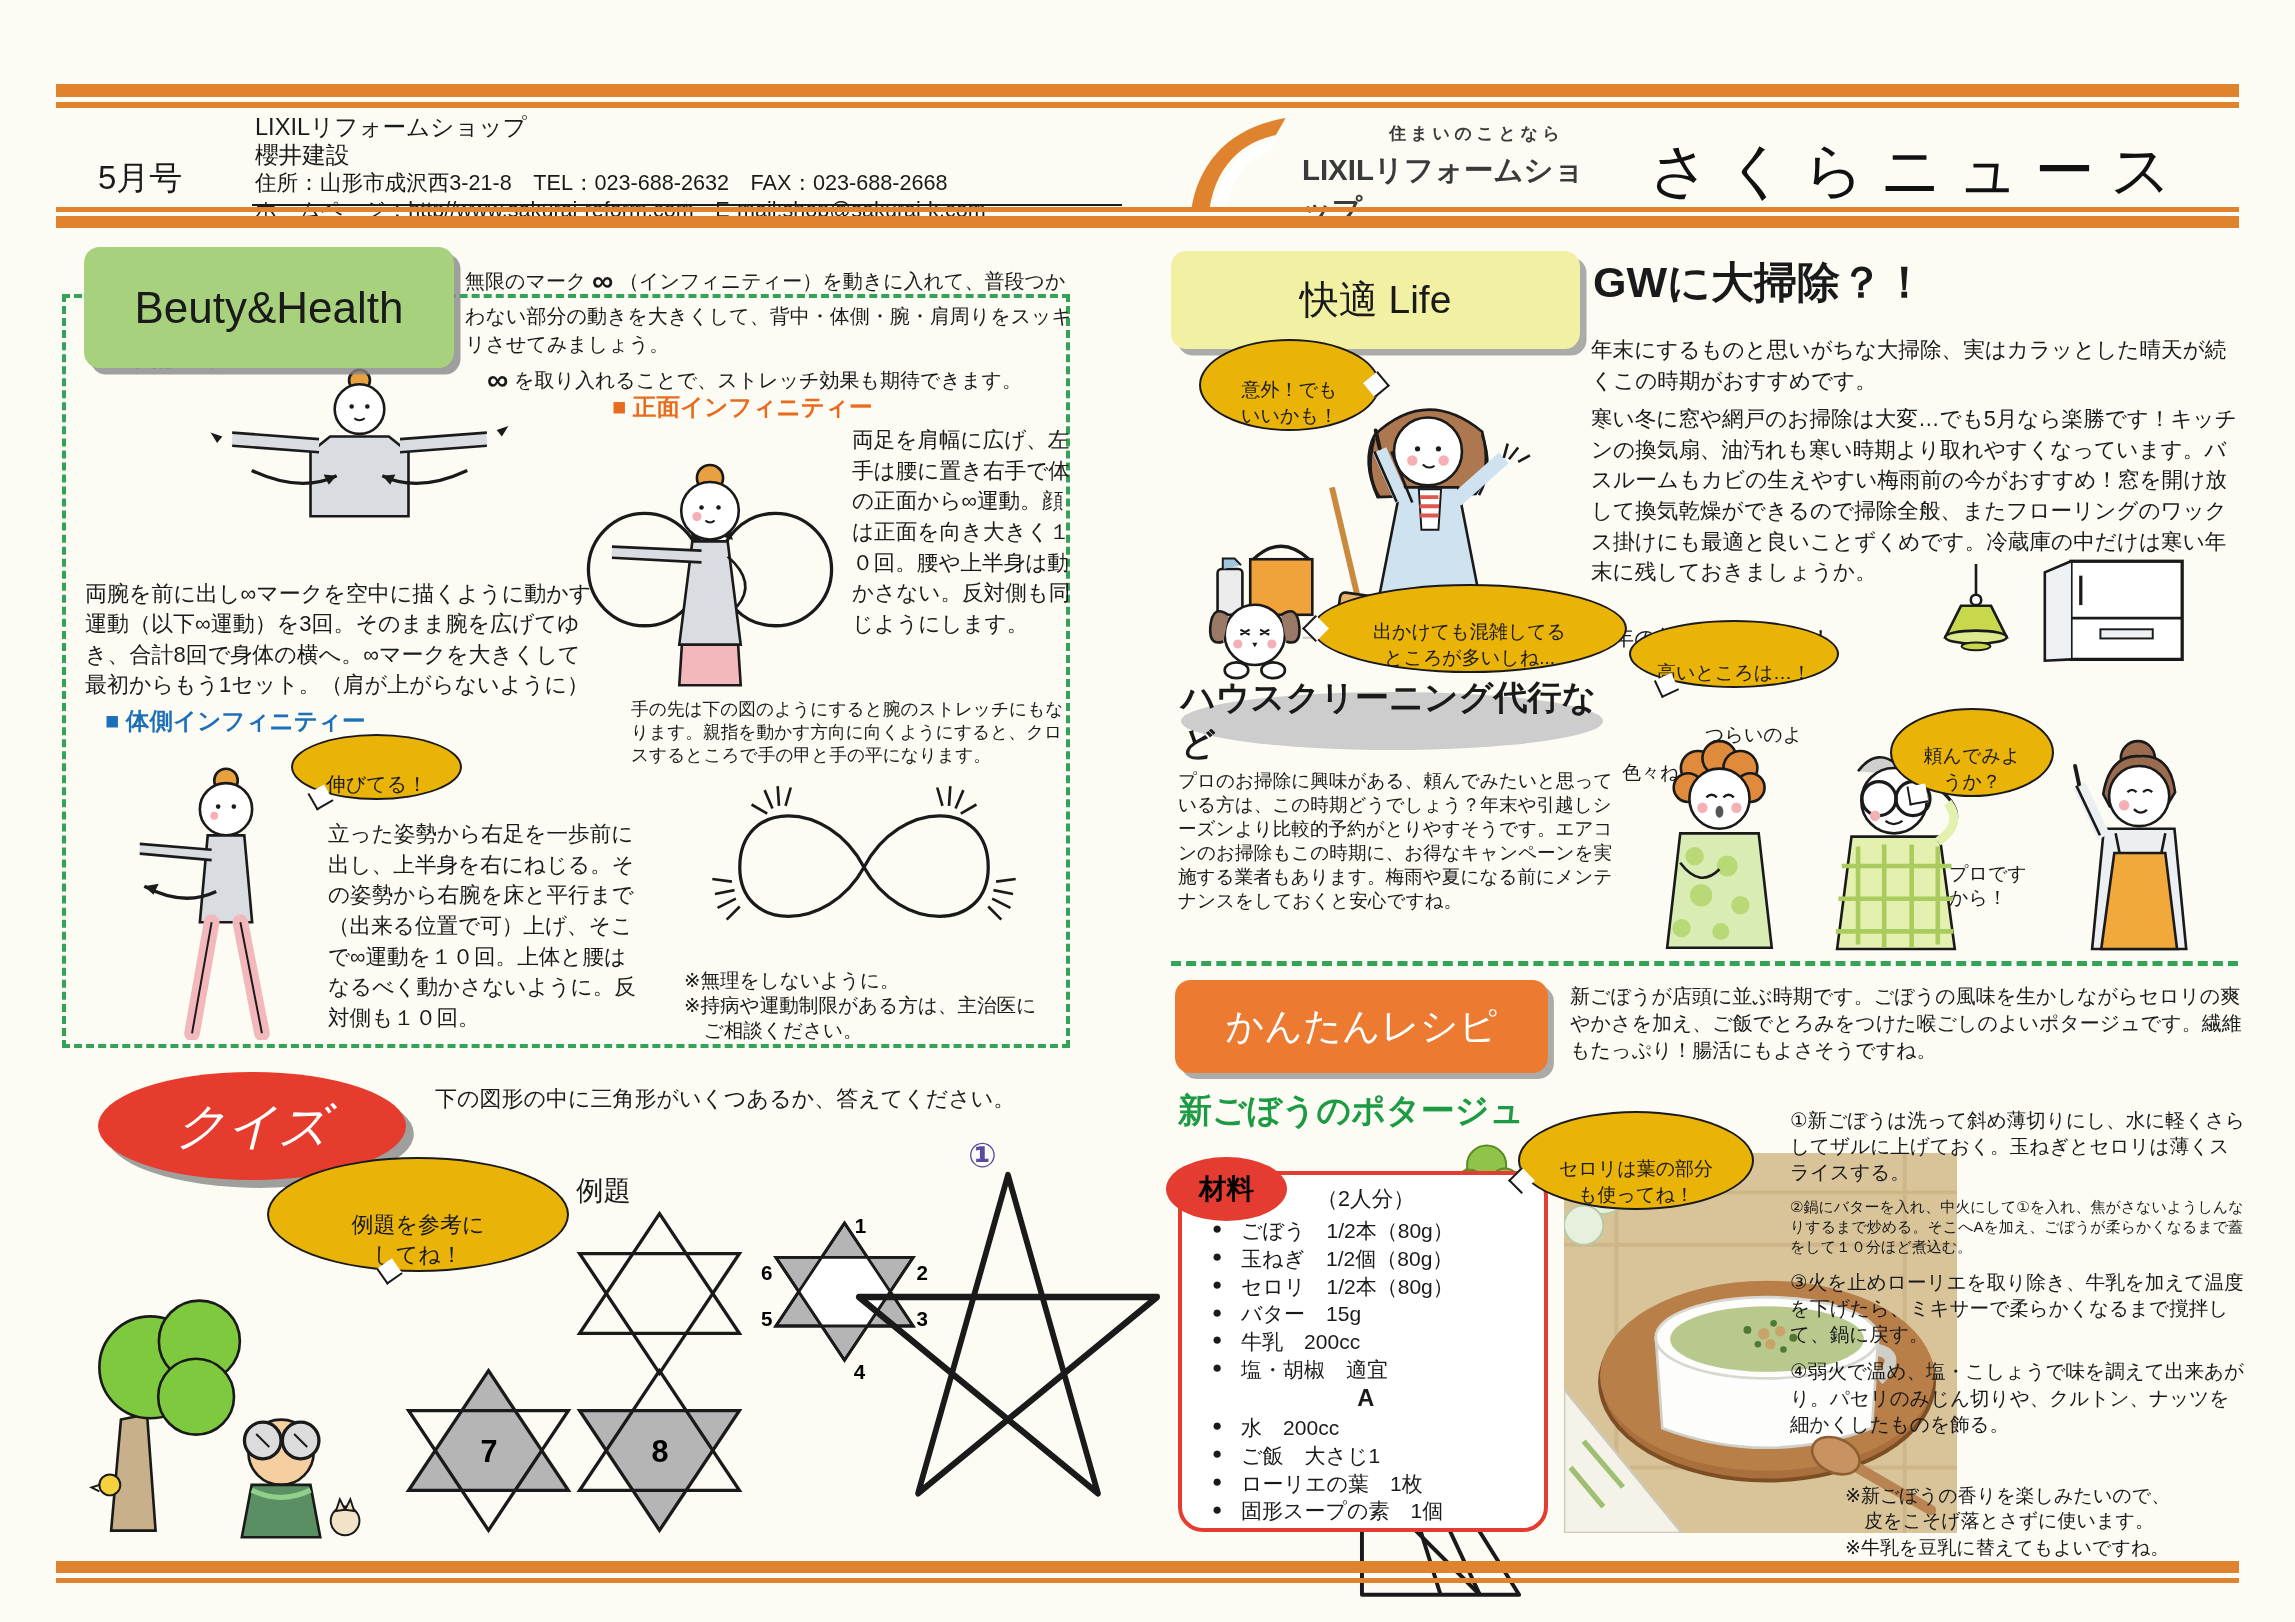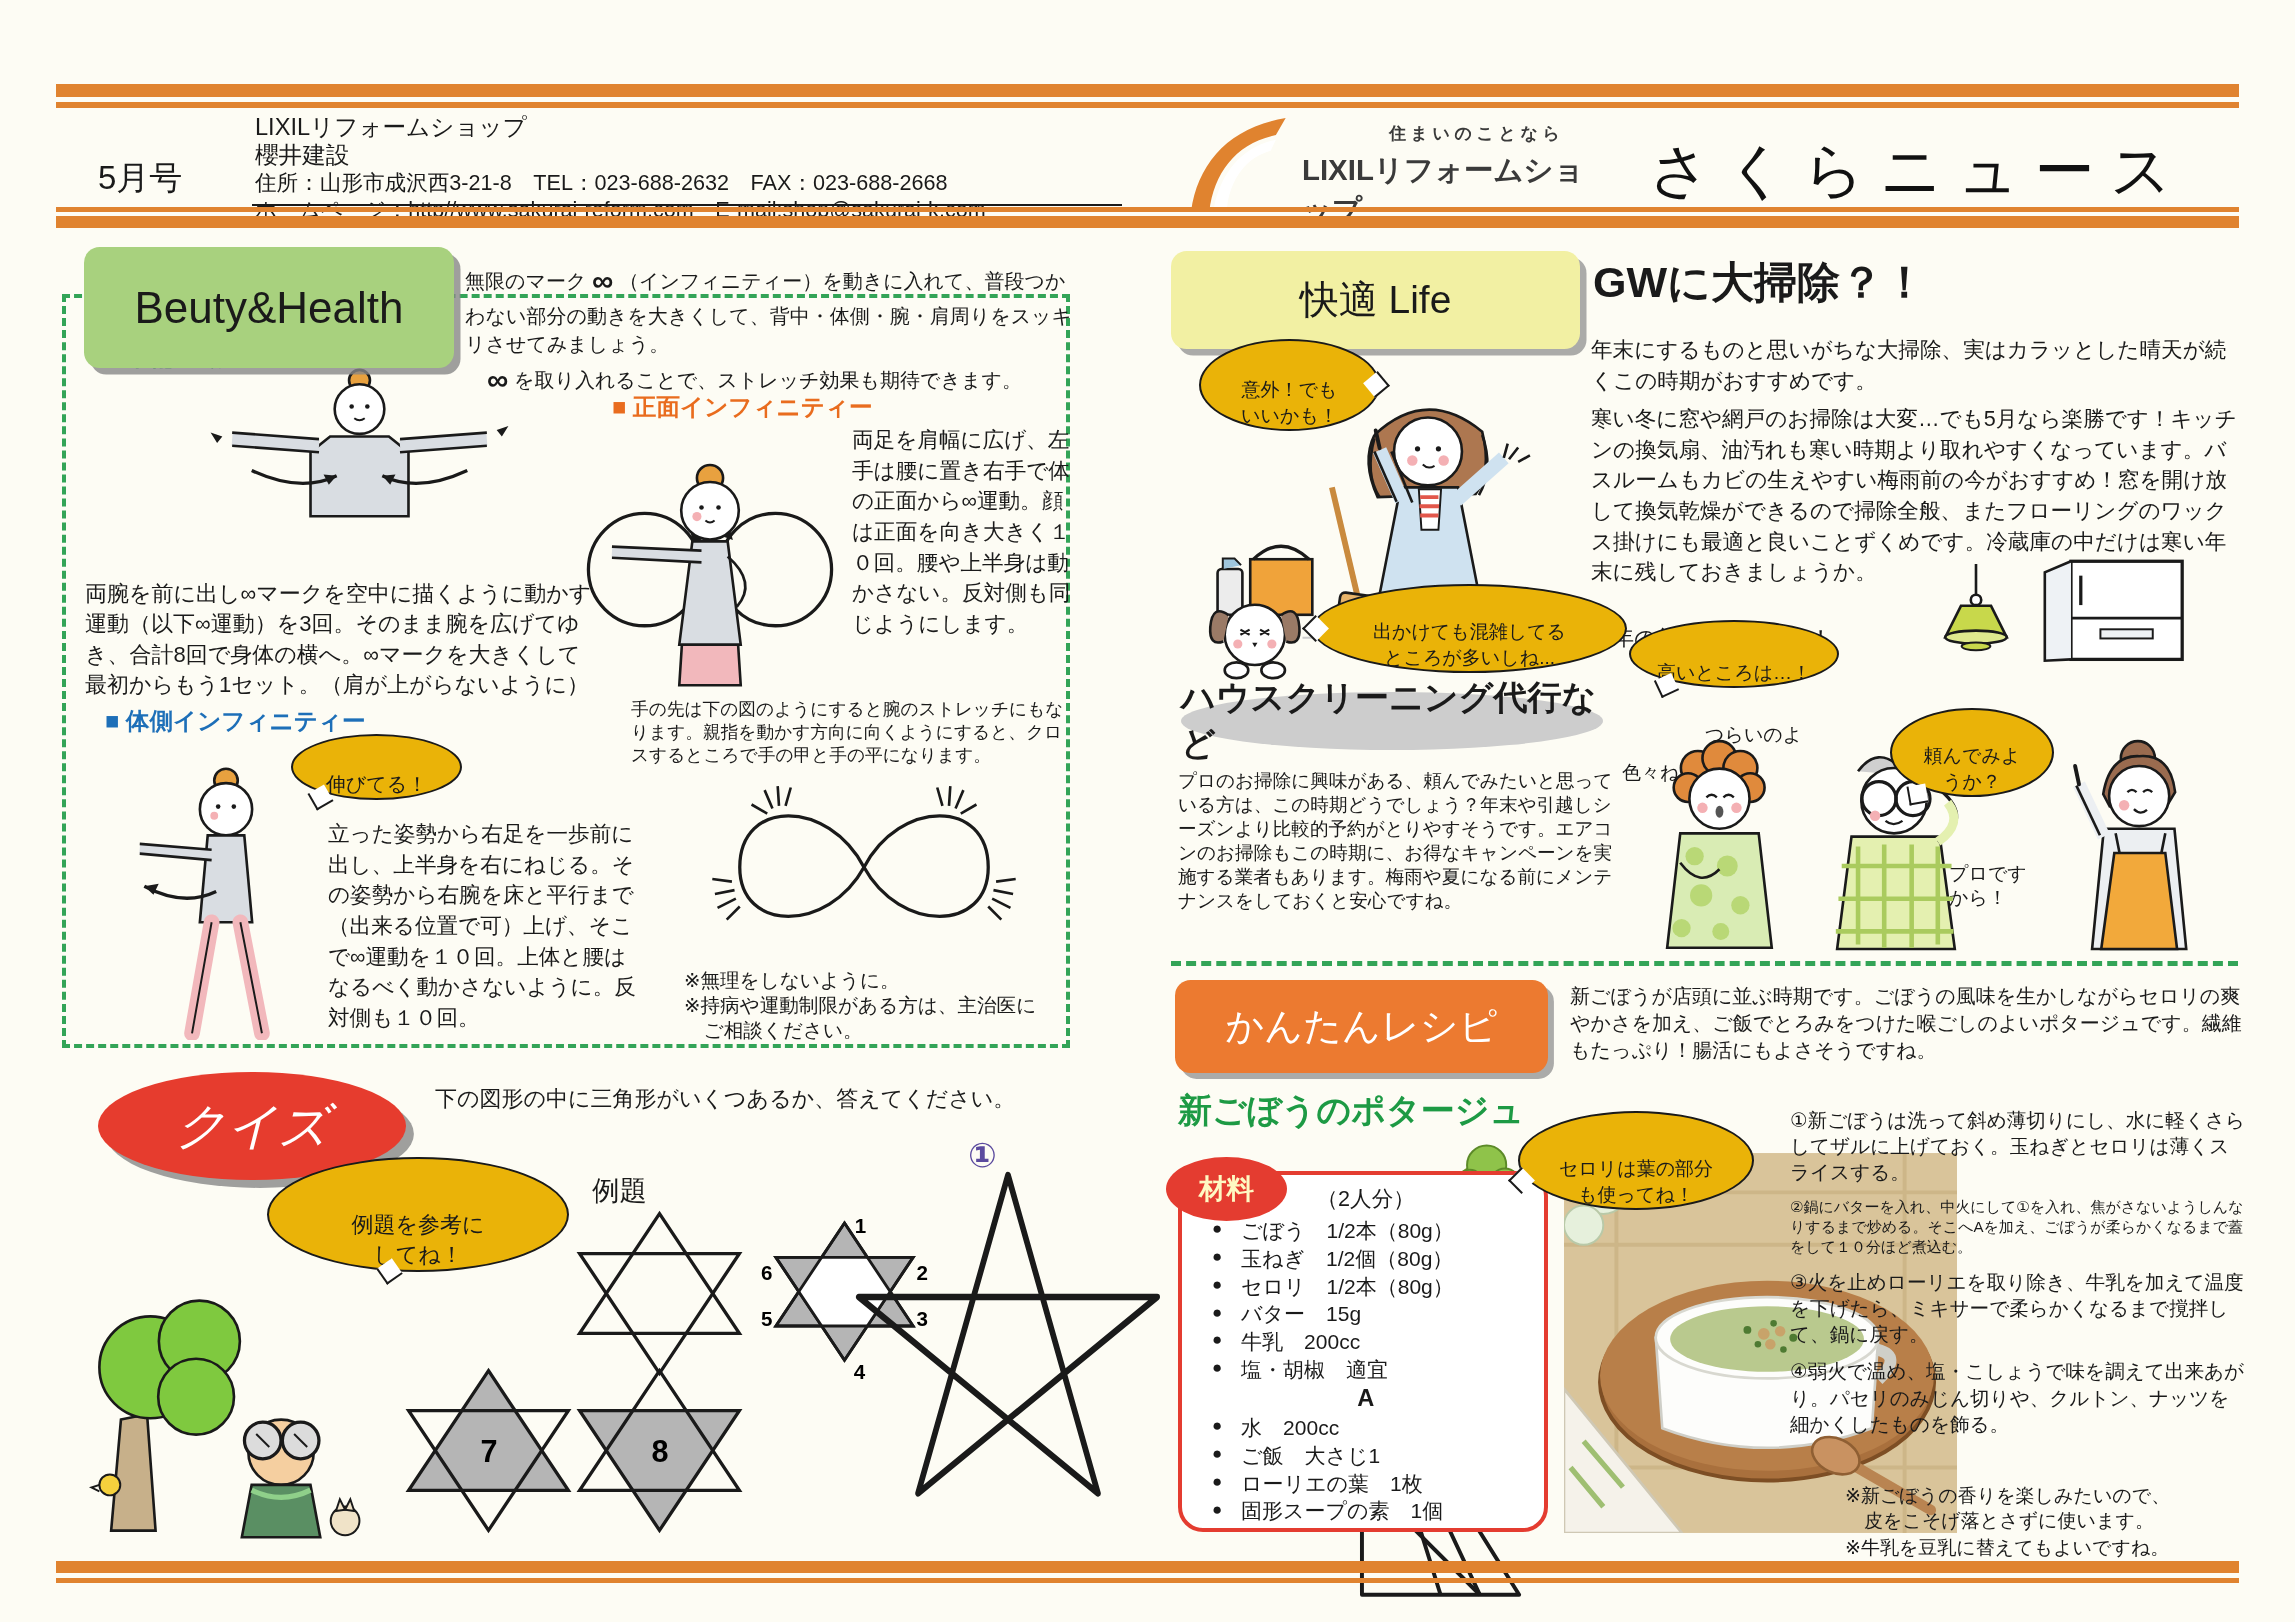--- a/index.html
+++ b/index.html
@@ -162,21 +162,21 @@
   </div>
 
   <div class="abs jp" style="left:435px;top:1084px;width:654px;font-size:22px;">下の図形の中に三角形がいくつあるか、答えてください。</div>
 
   <div class="bubble" style="left:267px;top:1157px;width:298px;height:111px;font-size:22px;">
     <span>例題を参考に
 してね！</span>
     <i class="tail" style="left:111px;bottom:-10.5px;transform:rotate(55deg);"></i>
   </div>
 
-  <div class="abs" style="left:592px;top:1173px;font-size:27.5px;">例題</div>
+  <div class="abs" style="left:576px;top:1173px;font-size:27.5px;">例題</div>
 
   <svg class="abs" style="left:573px;top:1207px;" width="173" height="173" viewBox="0 0 260 260">
     <polygon points="130,10 250,190 10,190" fill="none" stroke="#1a1a1a" stroke-width="5"></polygon>
     <polygon points="130,250 10,70 250,70" fill="none" stroke="#1a1a1a" stroke-width="5"></polygon>
   </svg>
 
   <svg class="abs" style="left:753px;top:1203px;" width="183" height="183" viewBox="-30 -15 320 300">
     <polygon points="130,10 250,190 10,190" fill="#b5b5b5" stroke="#1a1a1a" stroke-width="5"></polygon>
     <polygon points="130,250 10,70 250,70" fill="#b5b5b5" stroke="#1a1a1a" stroke-width="5"></polygon>
     <polygon points="90,70 170,70 210,130 170,190 90,190 50,130" fill="#fff"></polygon>
@@ -426,21 +426,21 @@
     </ul>
     <div style="text-align:center;font-size:23.6px;font-weight:bold;line-height:1.3;">A</div>
     <ul class="ing">
       <li>水　200cc</li>
       <li>ご飯　大さじ1</li>
       <li>ローリエの葉　1枚</li>
       <li>固形スープの素　1個</li>
     </ul>
   </div>
   <div class="abs" style="left:1166px;top:1157px;width:121px;height:64px;background:#e43c30;border-radius:50%;display:flex;align-items:center;justify-content:center;">
-    <span style="color:#fef9c3;font-size:27.5px;font-weight:bold;">材料</span>
+    <span style="color:#000000;font-size:27.5px;font-weight:bold;">材料</span>
   </div>
 
   <svg class="abs" style="left:1564px;top:1153px;" width="393" height="380" viewBox="0 0 600 580">
     <rect x="0" y="0" width="600" height="580" fill="#d9c49a"></rect>
     <g stroke="#cdb688" stroke-width="6">
         <line x1="0" y1="60" x2="600" y2="60"></line>
         <line x1="0" y1="140" x2="600" y2="140"></line>
         <line x1="0" y1="480" x2="600" y2="480"></line>
         <line x1="80" y1="0" x2="80" y2="580"></line>
         <line x1="520" y1="0" x2="520" y2="580"></line>

